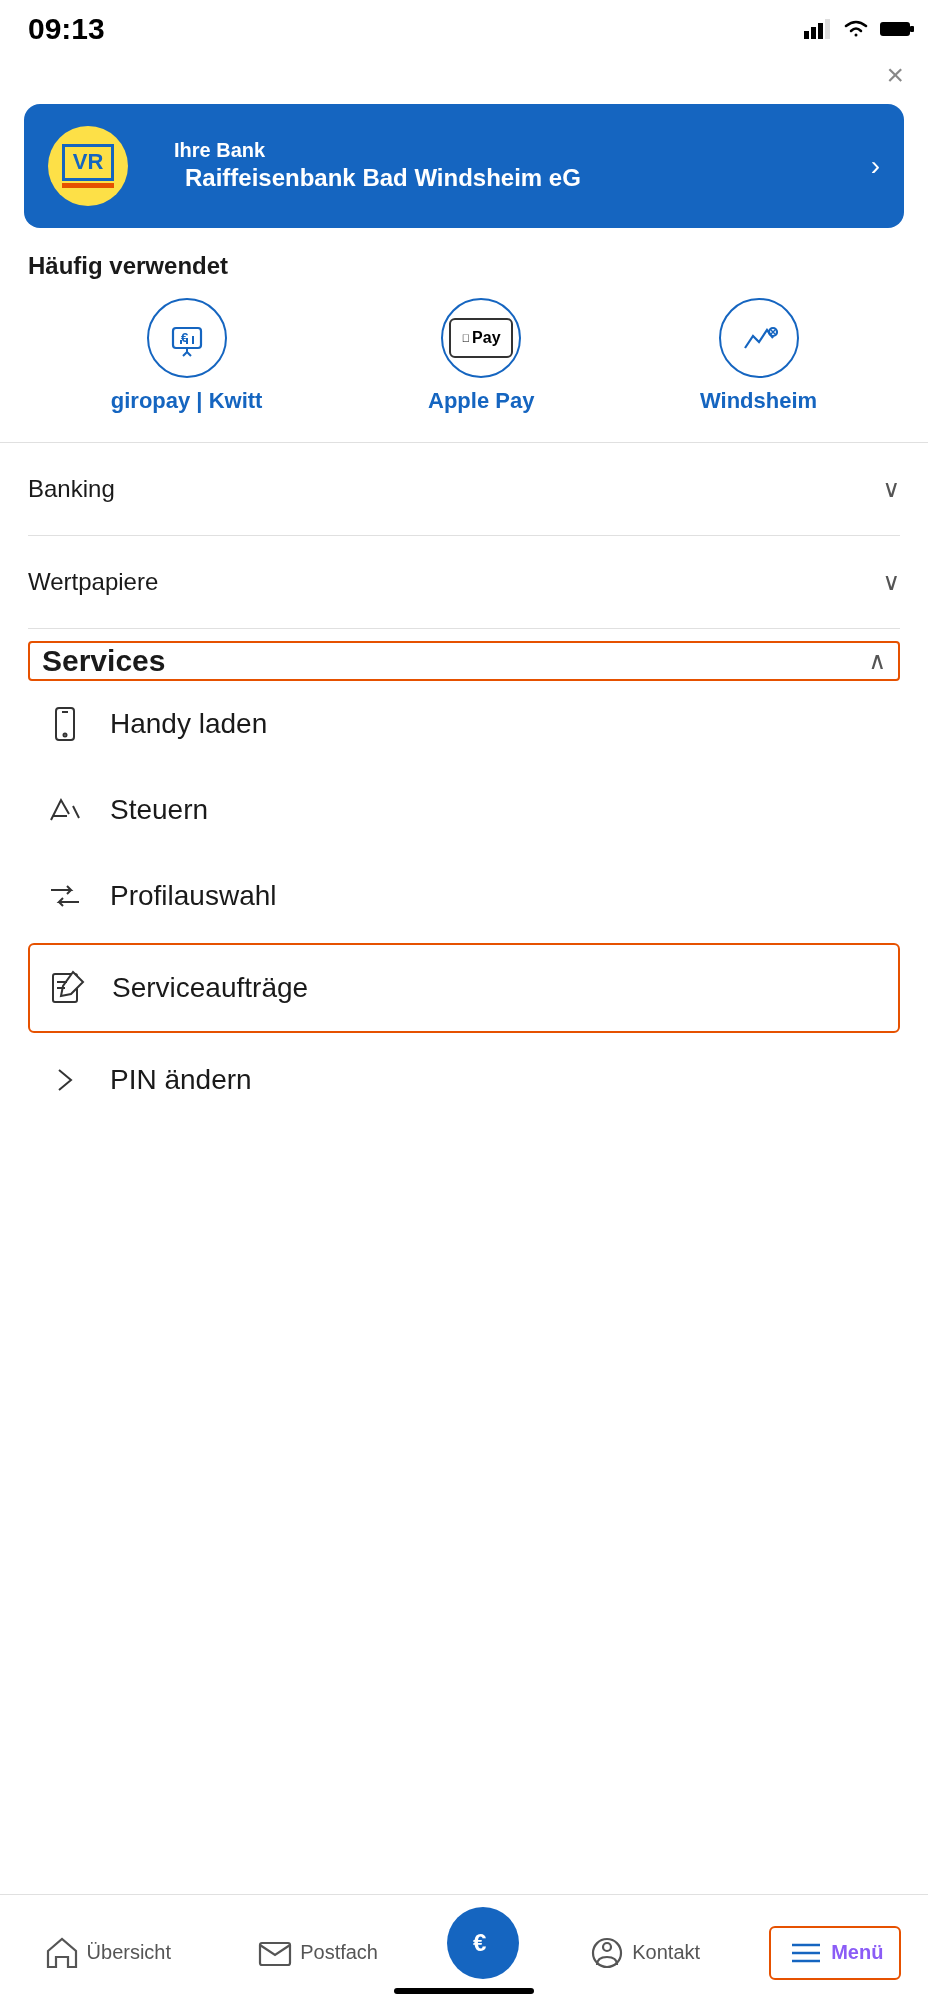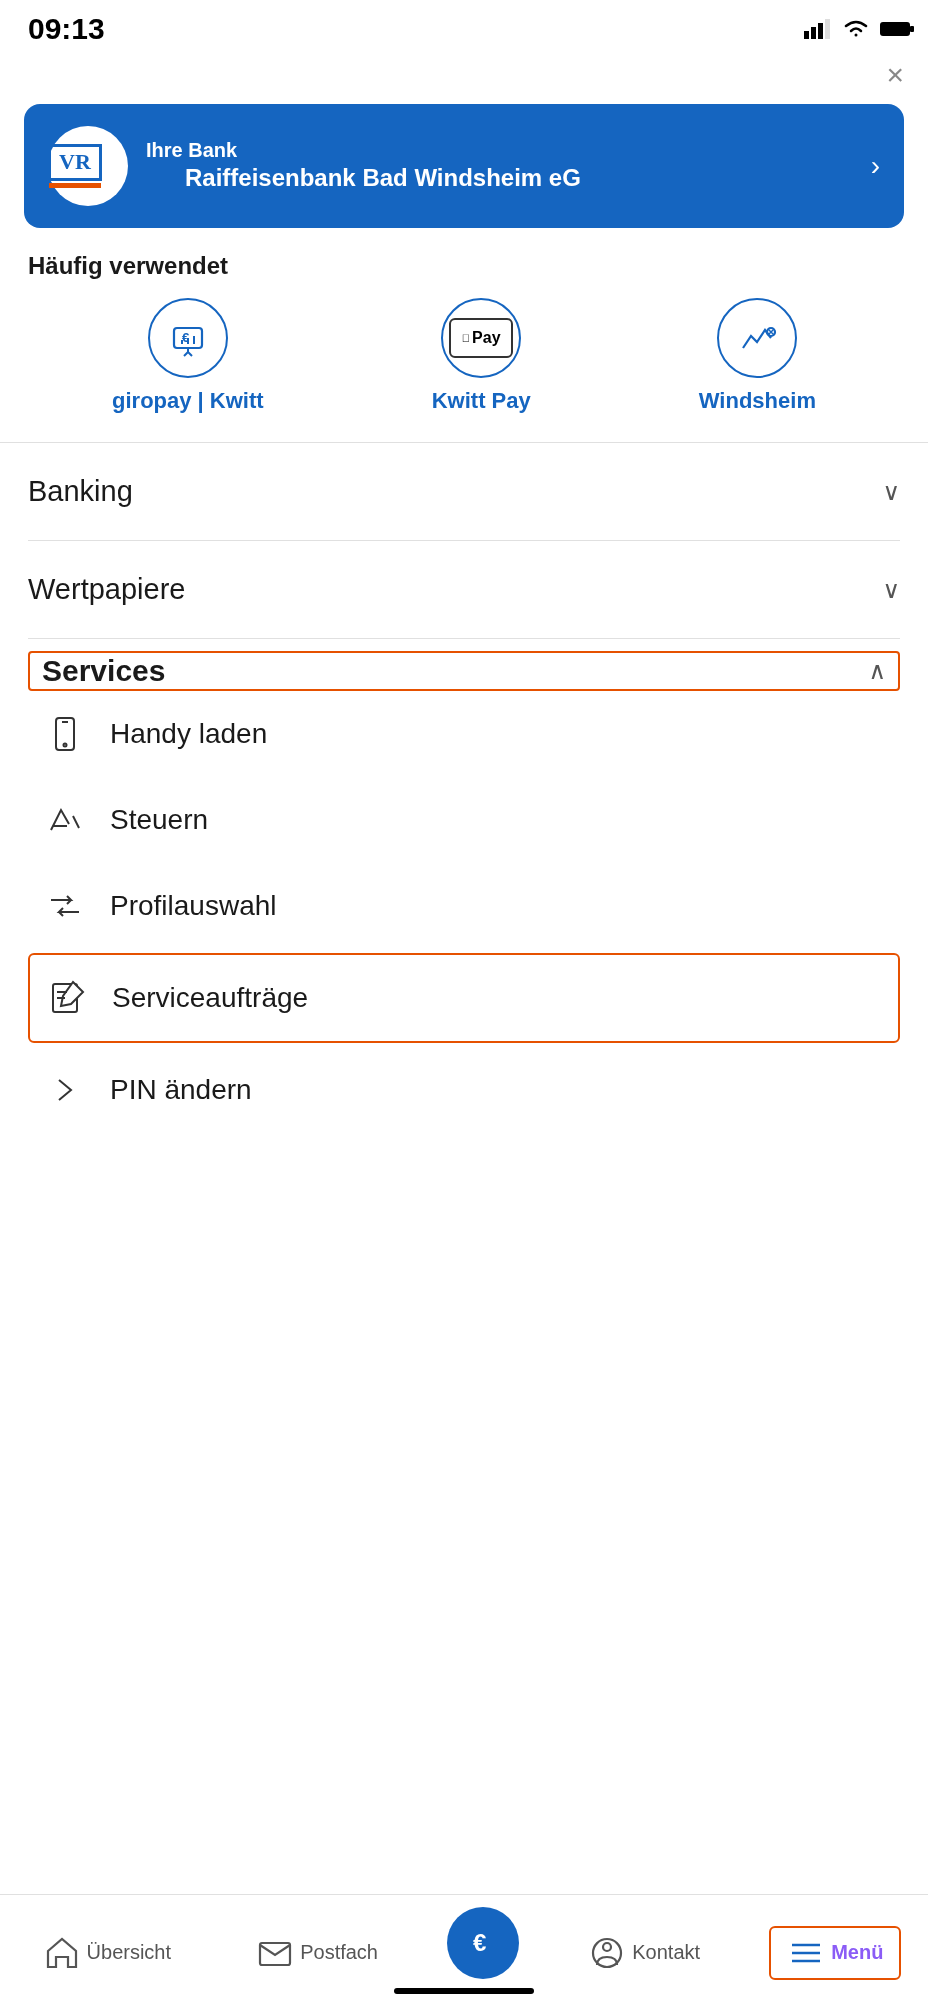--- a/index.html
+++ b/index.html
@@ -58,32 +58,33 @@
       cursor: pointer;
     }
     .bank-card-left {
       display: flex;
       align-items: center;
       gap: 18px;
     }
     .bank-logo {
       width: 80px;
       height: 80px;
-      background: #ffffff;
+      background: #fde047;
       border-radius: 50%;
       display: flex;
       align-items: center;
+      justify-content: center;
       flex-shrink: 0;
-      font-family: Liberation Serif, serif;
     }
     .bank-text .label {
       font-size: 20px;
       font-weight: 700;
       color: #fff;
       line-height: 1.2;
+      margin-left: 28px;
     }
     .bank-text .name {
       font-size: 24px;
       font-weight: 600;
       color: #fff;
       line-height: 1.3;
       margin-left: 39px;
     }
     .bank-chevron {
       font-size: 28px;
@@ -156,21 +157,21 @@
     }
     .menu-section-header {
       display: flex;
       justify-content: space-between;
       align-items: center;
       padding: 28px 0;
       cursor: pointer;
       border-bottom: none;
     }
     .menu-section-title {
-      font-size: 29px;
+      font-size: 24px;
       font-weight: 400;
       color: #1a1a1a;
     }
     .menu-section-title.active-title {
       font-weight: 700;
     }
     .chevron {
       font-size: 24px;
       color: #555;
     }
@@ -349,21 +350,21 @@
     </div>
     <span class="quick-label">giropay | Kwitt</span>
   </div>
 
   <div class="quick-item">
     <div class="quick-icon-circle">
       <div class="apple-pay-box">
         <span style="font-size:11px; margin-right:2px;"></span>Pay
       </div>
     </div>
-    <span class="quick-label">Kwitt Pay</span>
+    <span class="quick-label">Apple Pay</span>
   </div>
 
   <div class="quick-item">
     <div class="quick-icon-circle">
       <svg viewBox="0 0 40 40" fill="none" stroke="#1565c0" stroke-width="2.2">
         <path d="M6 30 L14 18 L20 24 L28 12 L34 20"></path>
         <circle cx="34" cy="14" r="4" stroke="#1565c0" fill="none"></circle>
         <path d="M31 11 L37 17 M37 11 L31 17" stroke="#1565c0" stroke-width="1.5"></path>
       </svg>
     </div>

